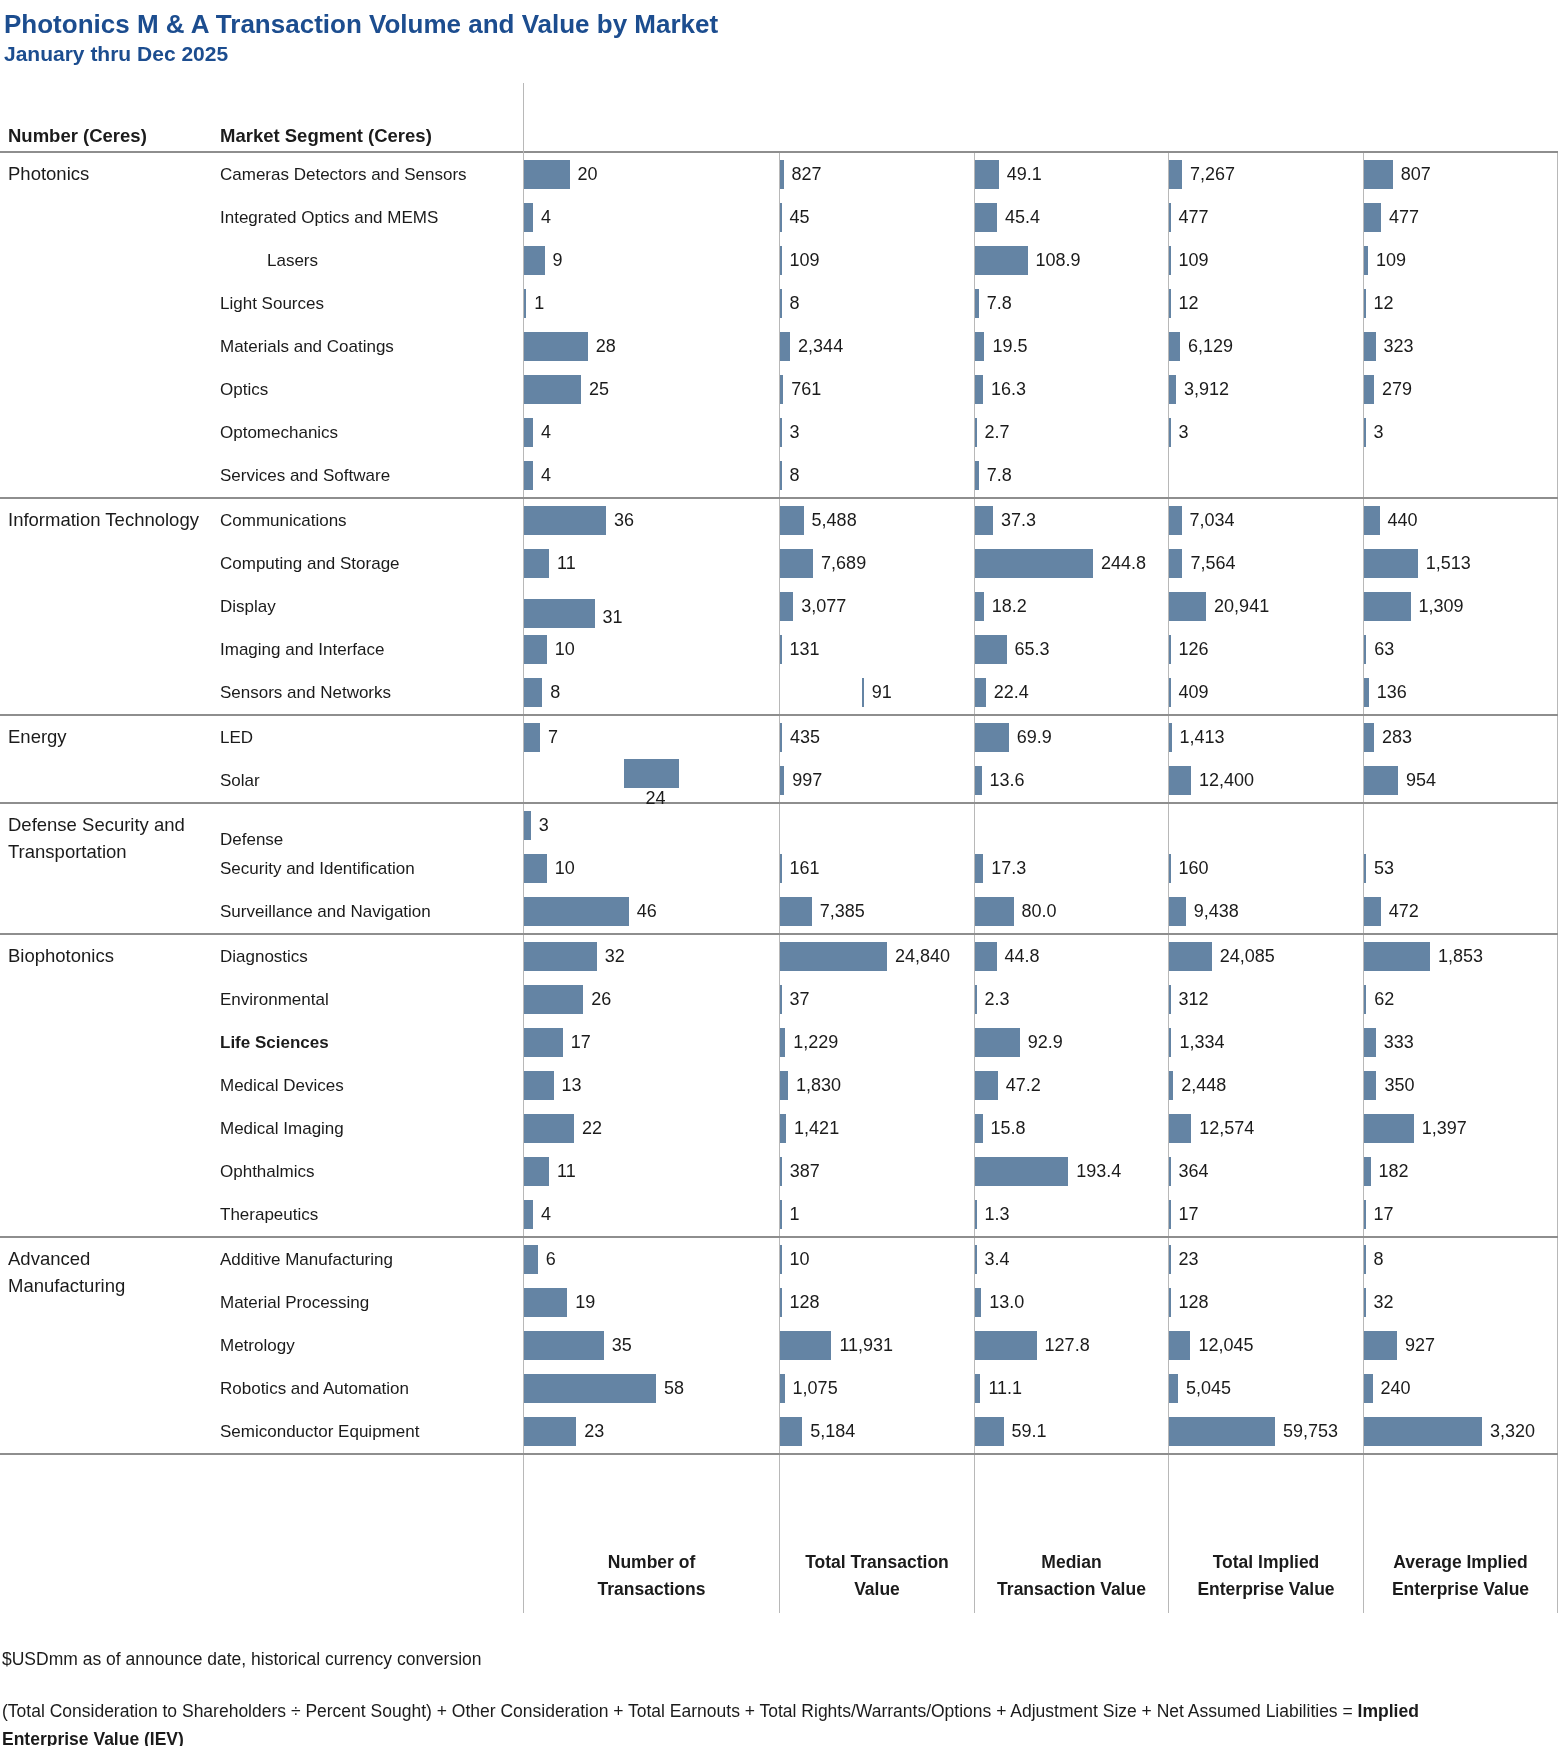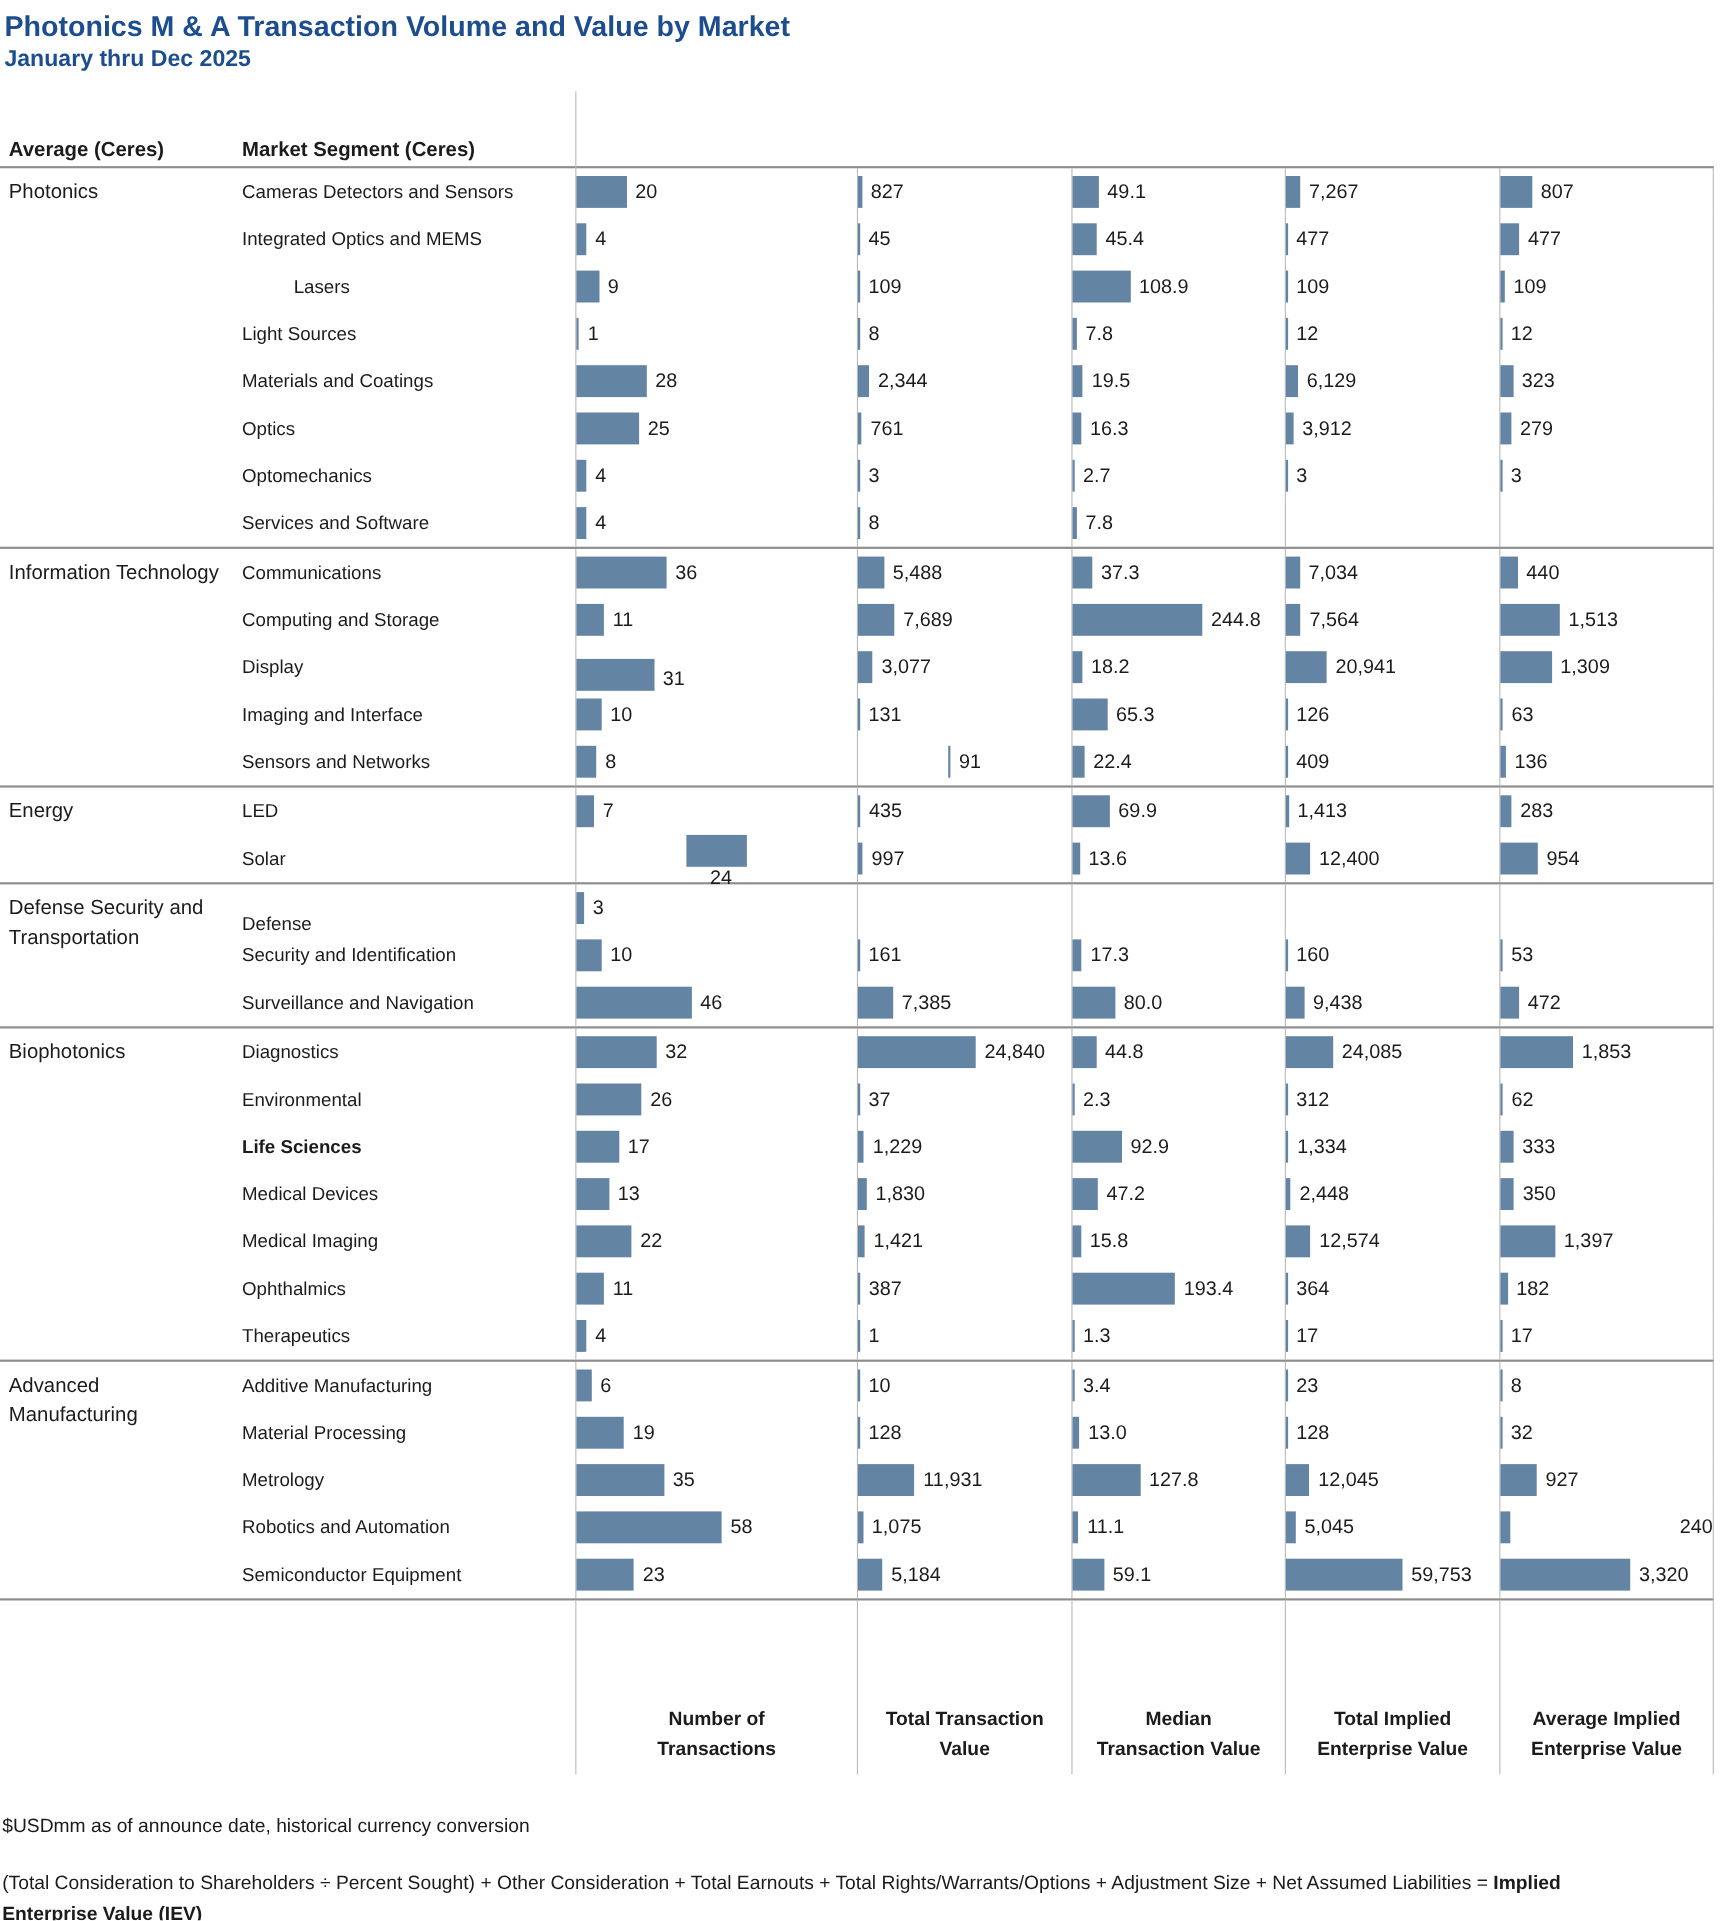--- a/index.html
+++ b/index.html
@@ -41,21 +41,21 @@
 </style>
 </head>
 <body>
 
 <div class="page">
   <div class="title">Photonics M &amp; A Transaction Volume and Value by Market</div>
   <div class="subtitle">January thru Dec 2025</div>
 
   <div class="tbl">
     <div class="grid-row hdr">
-      <div class="hcell sector">Average (Ceres)</div>
+      <div class="hcell sector">Number (Ceres)</div>
       <div class="hcell segment">Market Segment (Ceres)</div>
       <div class="stub"></div>
       <div></div>
       <div></div>
       <div></div>
       <div></div>
     </div>
 
     <div id="table-body">
         <div class="section">
@@ -655,21 +655,21 @@
             <span class="val">1,075</span>
           </div>
           <div class="chart-cell" style="grid-area: 4 / 5;">
             <div class="bar" style="width: 5.4px;"></div>
             <span class="val">11.1</span>
           </div>
           <div class="chart-cell" style="grid-area: 4 / 6;">
             <div class="bar" style="width: 8.9px;"></div>
             <span class="val">5,045</span>
           </div>
-          <div class="chart-cell last" style="grid-area: 4 / 7; justify-content: space-between;">
+          <div class="chart-cell last" style="grid-area: 4 / 7;">
             <div class="bar" style="width: 8.5px;"></div>
             <span class="val">240</span>
           </div>
           <div class="segment-cell" style="grid-area: 5 / 2;">Semiconductor Equipment</div>
           <div class="chart-cell" style="grid-area: 5 / 3;">
             <div class="bar" style="width: 52.3px;"></div>
             <span class="val">23</span>
           </div>
           <div class="chart-cell" style="grid-area: 5 / 4;">
             <div class="bar" style="width: 22.3px;"></div>

